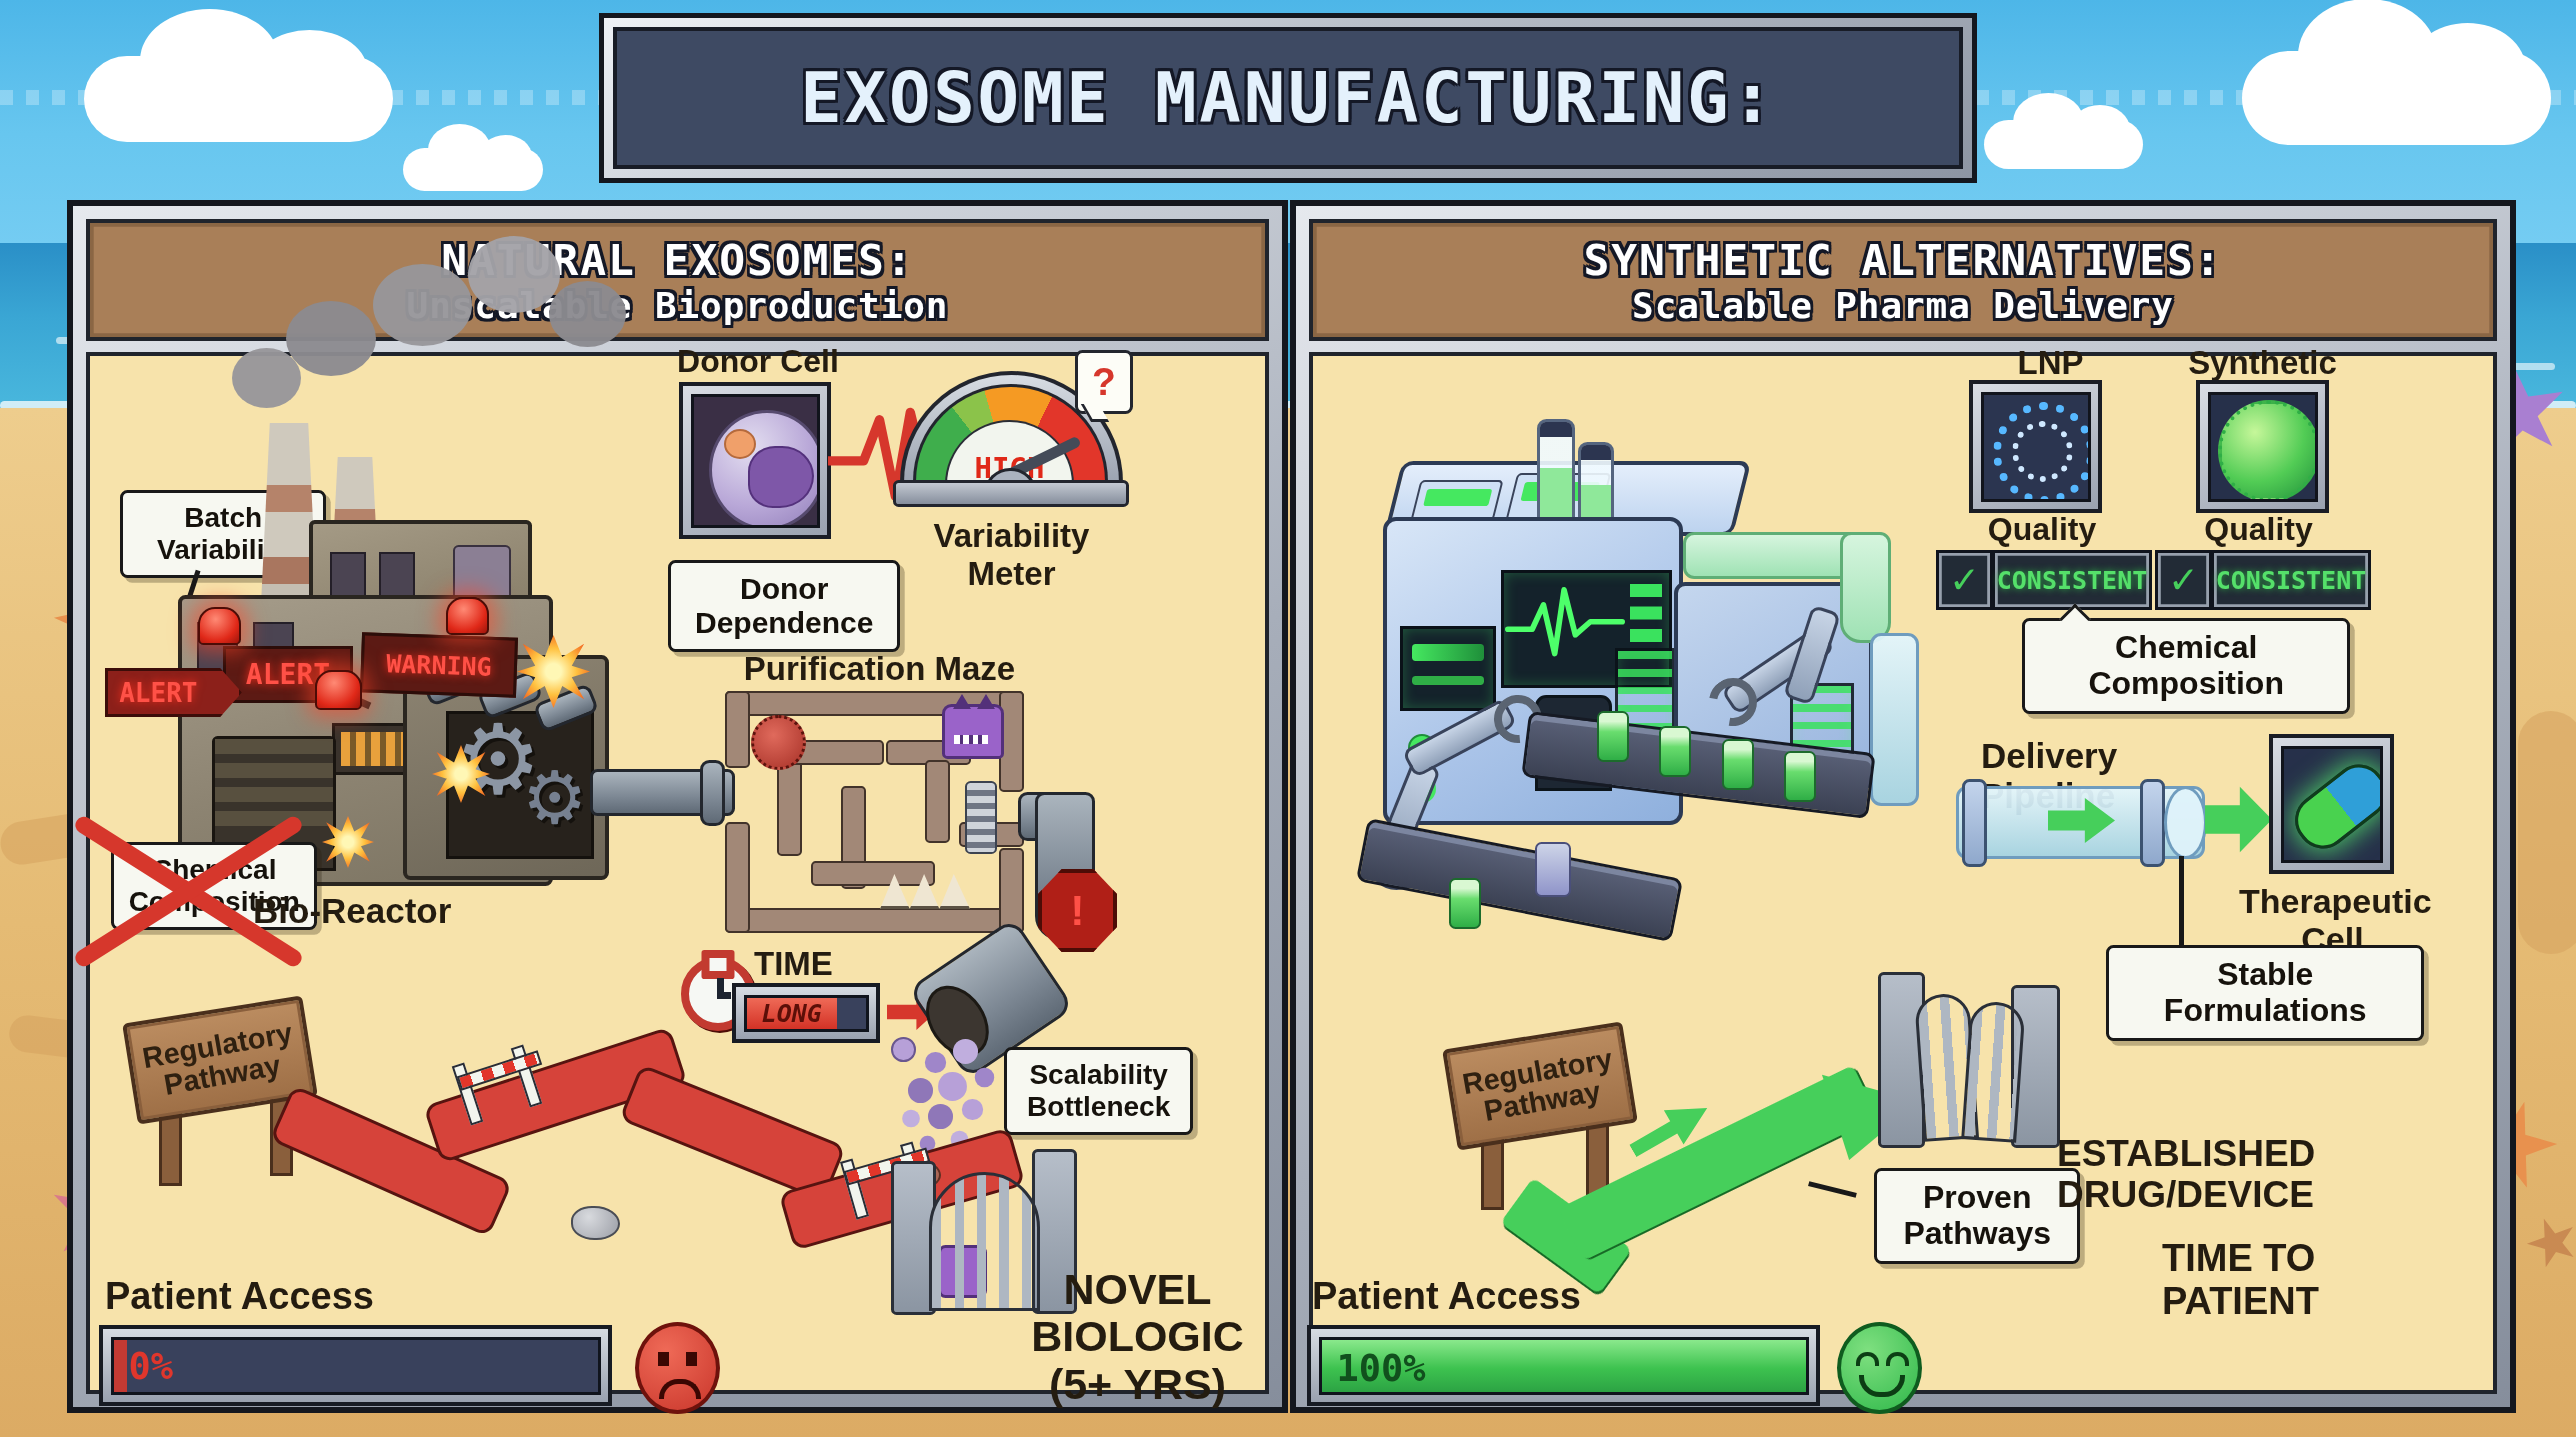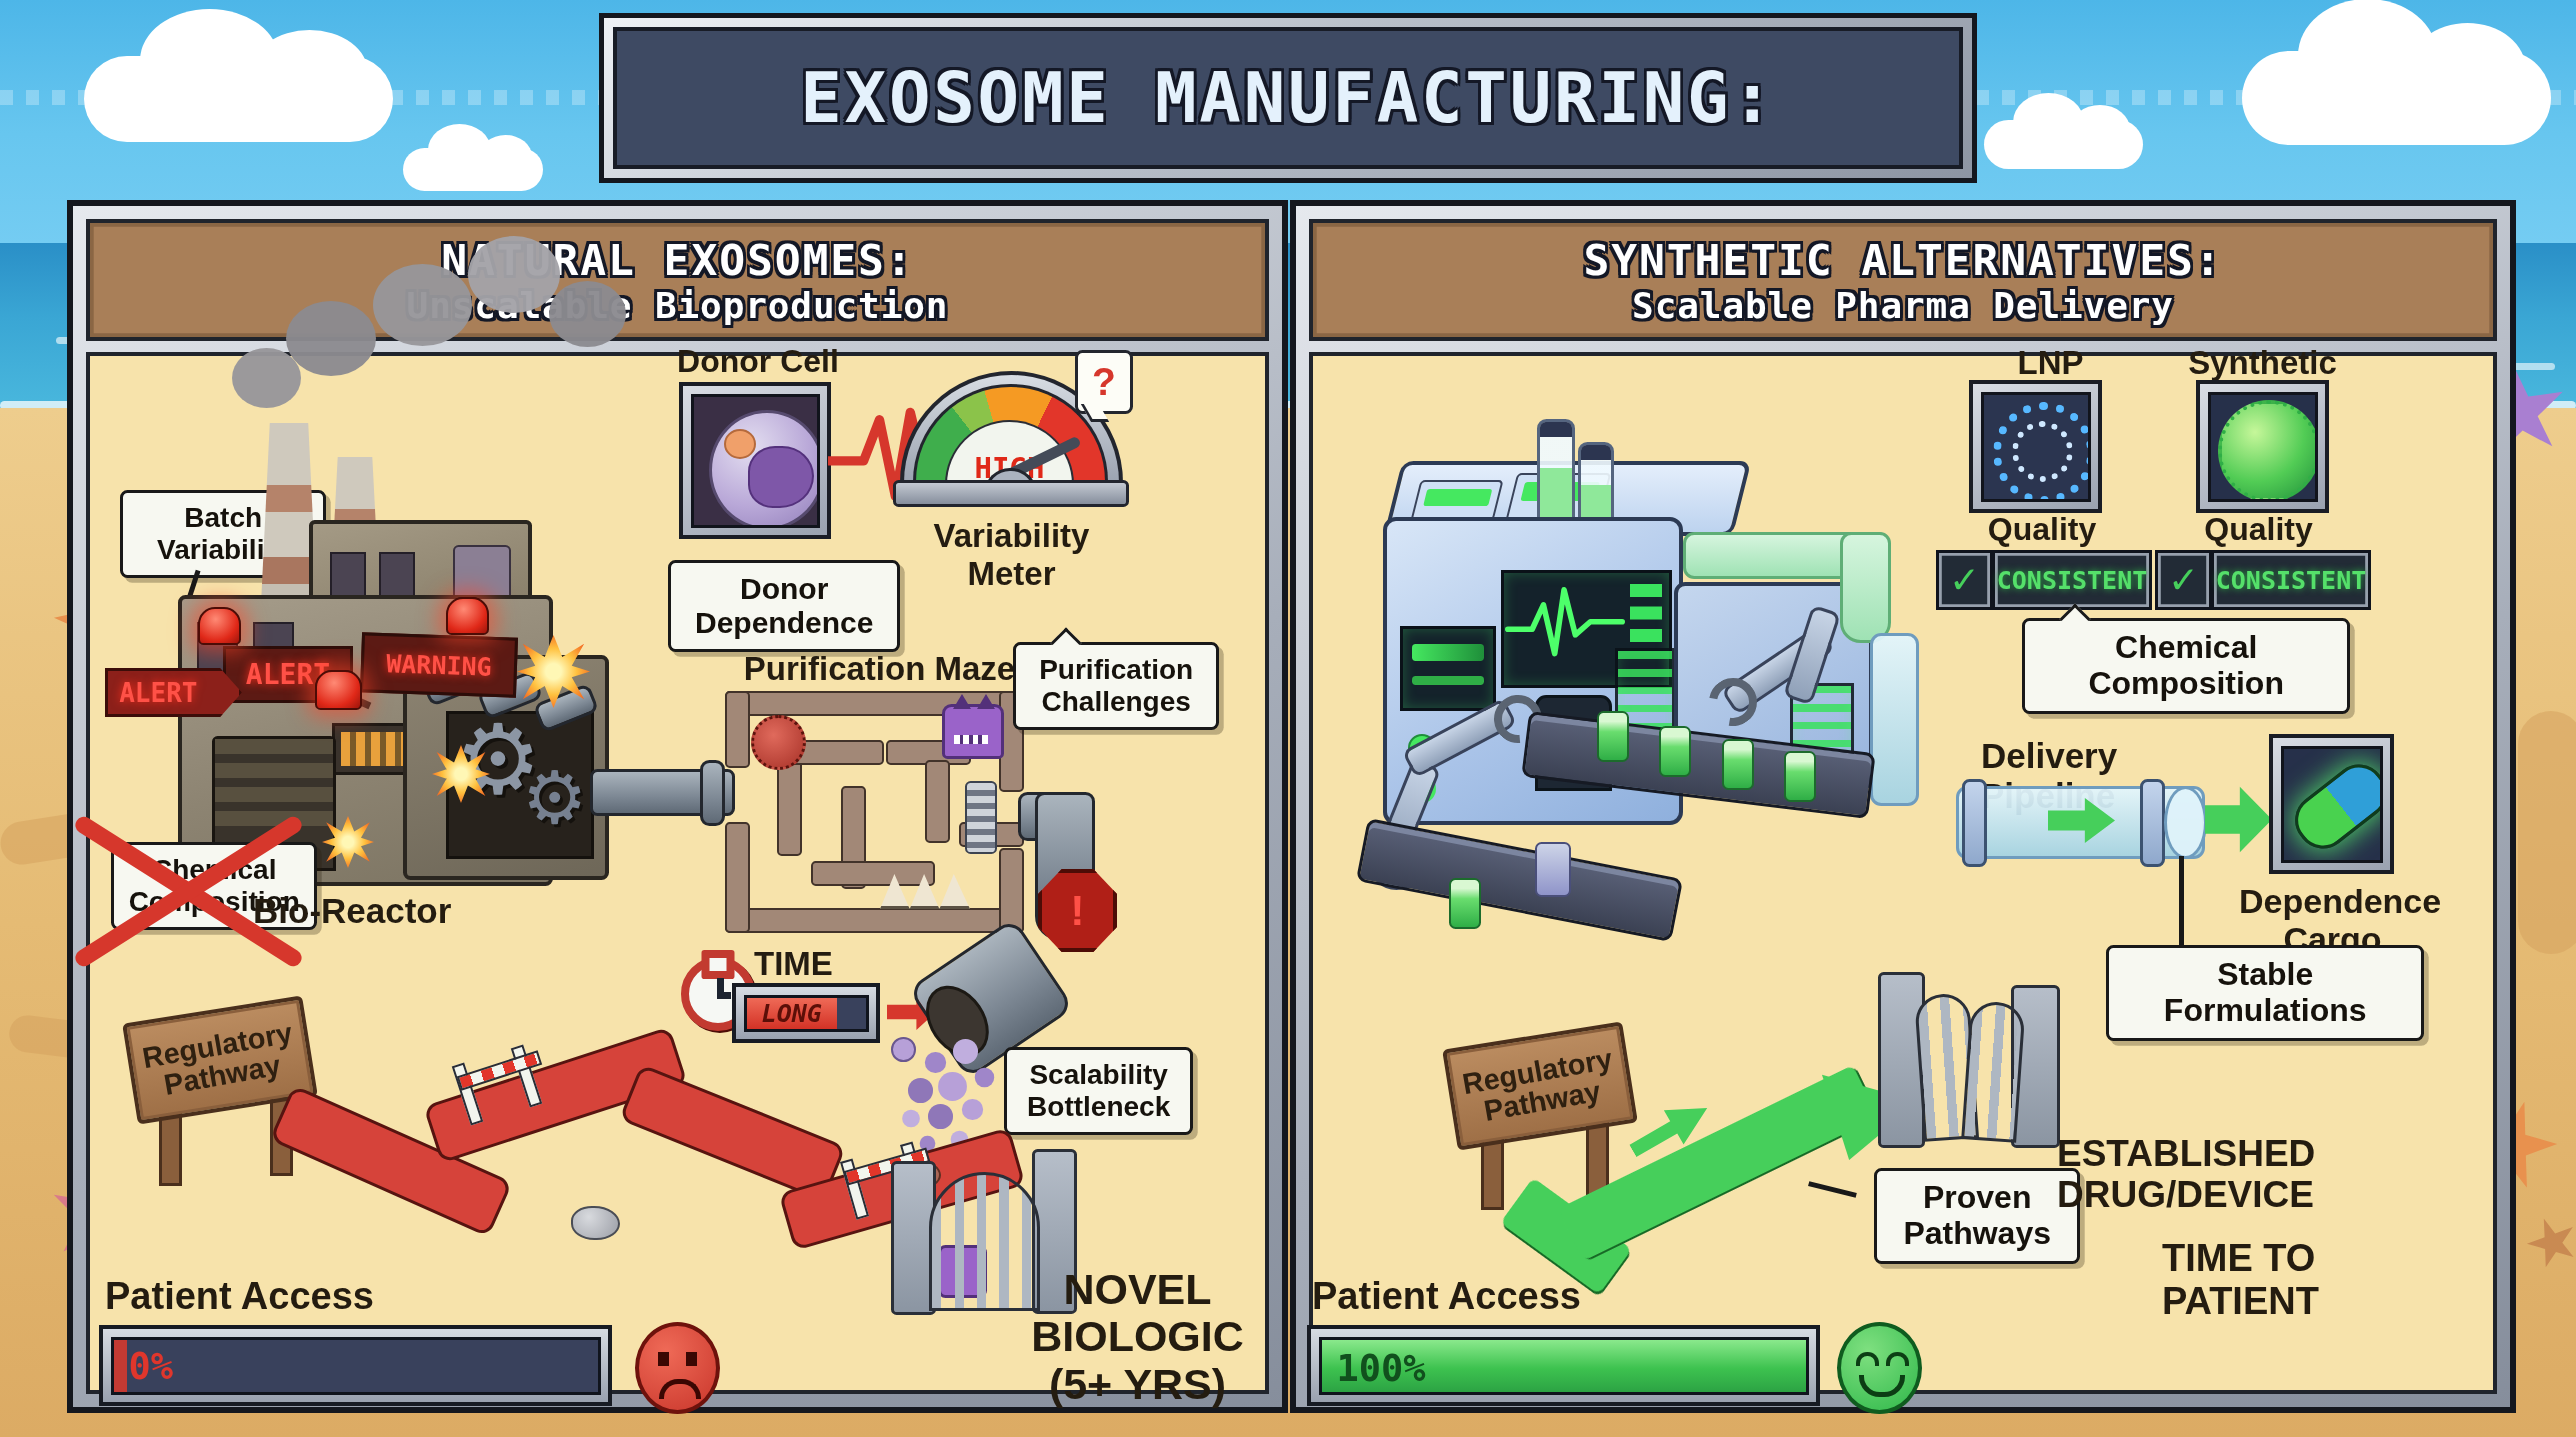--- a/index.html
+++ b/index.html
@@ -236,21 +236,20 @@
     <div class="mw" style="left:234px;top:131px;width:61px;height:20.6px;"></div>
     <div class="abs" style="left:26px;top:24px;width:49px;height:49px;border-radius:50%;background:radial-gradient(circle at 40% 35%,#e06a5c,#a83228);border:3.7px dotted #5c130d;"></div>
     <div class="abs" style="left:217px;top:13px;width:56px;height:49px;background:#9a63c9;border:3.7px solid #53307a;border-radius:9.4px 9.4px 5.6px 5.6px;">
       <div class="abs" style="left:7.5px;top:-13px;width:0;height:0;border-left:9.4px solid transparent;border-right:9.4px solid transparent;border-bottom:15px solid #53307a;"></div>
       <div class="abs" style="left:32px;top:-13px;width:0;height:0;border-left:9.4px solid transparent;border-right:9.4px solid transparent;border-bottom:15px solid #53307a;"></div>
       <div class="abs" style="left:9.4px;top:28px;width:34px;height:9.4px;background:repeating-linear-gradient(90deg,#fff 0 5.6px,#53307a 5.6px 9.4px);"></div>
     </div>
     <div class="abs" style="left:155px;top:183px;width:90px;height:32px;clip-path:polygon(0 100%,16% 0,33% 100%,49% 0,66% 100%,82% 0,100% 100%);background:#efe6d2;border-bottom:3.7px solid #5c5244;"></div>
     <div class="abs" style="left:240px;top:90px;width:28px;height:69px;background:repeating-linear-gradient(180deg,#cfd4da 0 7.5px,#6f7684 7.5px 13px);border:2.8px solid #3c4350;border-radius:5.6px;"></div>
   </div>
-  <div class="abs callout tailtop" style="left:994px;top:642px;width:178px;font-size:28px;">Purification Challenges</div>
   <div class="abs pipe" style="left:1018px;top:792px;width:56px;height:43px;"></div>
   <div class="abs pipe" style="left:1035px;top:792px;width:54px;height:142px;border-radius:9.4px 9.4px 24px 24px;"></div>
   <div class="abs" style="left:1038px;top:869px;width:71px;height:75px;background:#b01f17;border:4.7px solid #4d0c06;clip-path:polygon(30% 0,70% 0,100% 30%,100% 70%,70% 100%,30% 100%,0 70%,0 30%);display:flex;align-items:center;justify-content:center;">
     <span style="font-weight:bold;font-size:43px;color:#ff5147;">!</span>
   </div>
 
   <div class="abs watch" style="left:681px;top:957px;width:58px;height:58px;border:8.4px solid #c23a30;box-shadow:1.9px 1.9px 0 #4d0c06;">
     <div class="hand"></div>
       <div class="hand2"></div>
   </div>
@@ -404,21 +403,21 @@
   <div class="abs" style="left:1962px;top:779px;width:19px;height:82px;background:linear-gradient(180deg,#c3d4ec,#8fa8cc);border:3.7px solid #3c5270;border-radius:7.5px;"></div>
   <div class="abs" style="left:2140px;top:779px;width:19px;height:82px;background:linear-gradient(180deg,#c3d4ec,#8fa8cc);border:3.7px solid #3c5270;border-radius:7.5px;"></div>
   <div class="abs" style="left:2164px;top:786px;width:37px;height:67px;border-radius:50%;background:rgba(222,242,250,.95);border:3.7px solid #6f9cbe;"></div>
   <div class="abs garrow" style="left:2048px;top:798px;width:67px;height:45px;clip-path:polygon(0 28%,55% 28%,55% 0,100% 50%,55% 100%,55% 72%,0 72%);"></div>
   <div class="abs garrow" style="left:2205px;top:784px;width:67px;height:71px;clip-path:polygon(0 30%,52% 30%,52% 4%,100% 50%,52% 96%,52% 70%,0 70%);"></div>
   <div class="abs icon-frame" style="left:2269px;top:734px;width:125px;height:140px;">
     <div class="icon-inner" style="background:#26304a;">
       <div class="abs" style="left:7.5px;top:30px;width:94px;height:49px;border-radius:26px;transform:rotate(-38deg);background:linear-gradient(90deg,#49d24f 50%,#2f9fd8 50%);border:3.7px solid #0f3d1c;box-shadow:0 0 24px 3.7px rgba(83,224,106,.8);"></div>
     </div>
   </div>
-  <div class="abs lbl" style="left:2239px;top:882px;width:187px;text-align:center;font-size:34px;line-height:1.12;">Dependence Cargo</div>
+  <div class="abs lbl" style="left:2239px;top:882px;width:187px;text-align:center;font-size:34px;line-height:1.12;">Therapeutic Cell</div>
   <div class="abs" style="left:2179px;top:856px;width:4.7px;height:94px;background:#191919;"></div>
   <div class="abs callout" style="left:2087px;top:945px;width:290px;font-size:32px;">Stable Formulations</div>
 
   <div class="abs leg" style="left:1481px;top:1131px;height:73px;"></div>
   <div class="abs leg" style="left:1586px;top:1121px;height:73px;"></div>
   <div class="abs woodsign" style="left:1449px;top:1035px;width:174px;height:94px;transform:rotate(-9deg);">
     <div class="woodtxt">Regulatory</div>
     <div class="woodtxt">Pathway</div>
   </div>
   <div class="abs garrow" style="left:1505px;top:1208px;width:122px;height:56px;transform:rotate(36deg);border-radius:7.5px;"></div>

